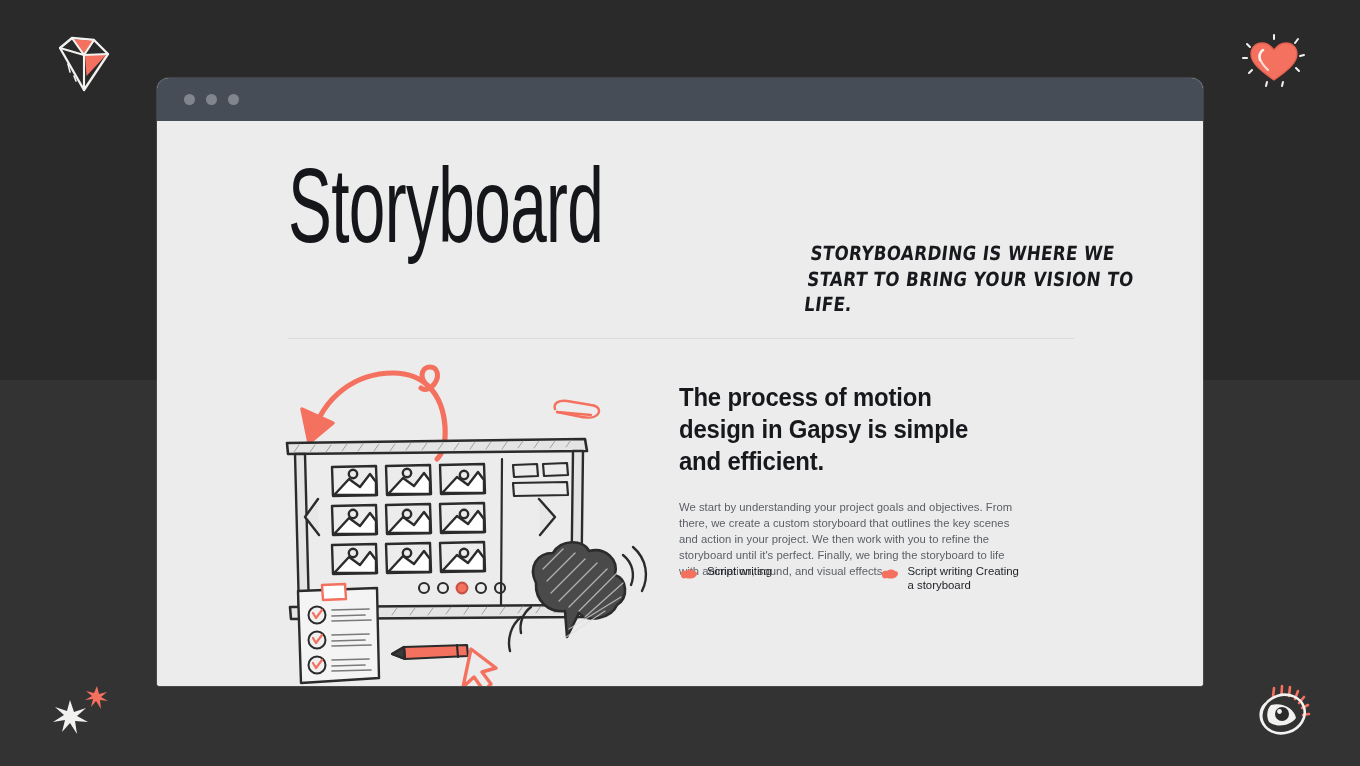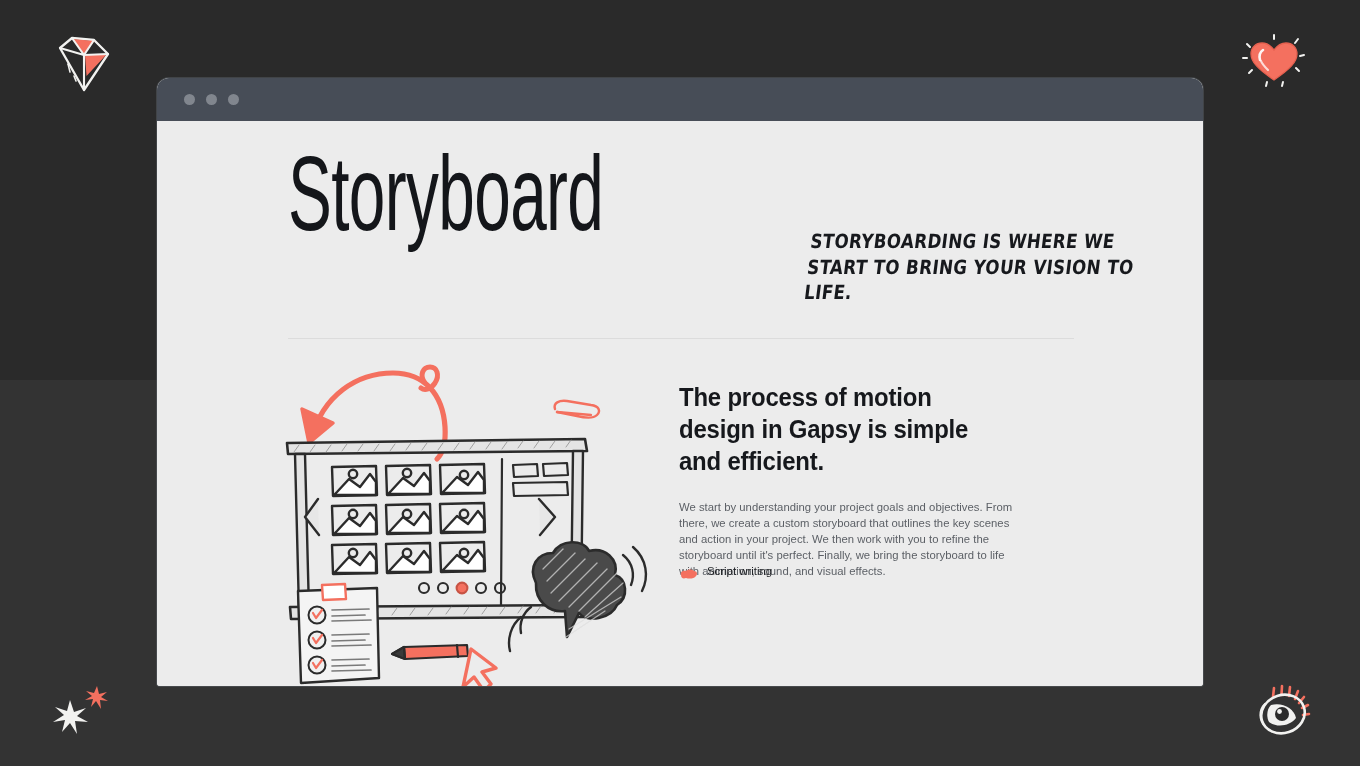--- a/index.html
+++ b/index.html
@@ -65,21 +65,21 @@
   #window-body {
     height: 565px;
     background: #ececec;
     position: relative;
   }
 
   
   #header-row {
     position: absolute;
     left: 131px;
-    top: 16px;
+    top: 28px;
     right: 0;
     height: 150px;
   }
   #page-title {
     position: absolute;
     left: 0;
     top: 0;
     font-family: "Liberation Sans Narrow", "Liberation Sans", sans-serif;
     font-size: 106px;
     line-height: 112px;
@@ -446,16 +446,24 @@
 
     <div id="feature-list">
       <div class="feature-item">
         <span class="feature-bullet">
           <svg viewBox="0 0 19 13" width="19" height="13">
             <path d="M2 7 C1 4 4 2 7 3 C9 1 13 1 15 3 C18 3 19 6 17 8 C15 11 10 11 7 10 C4 11 2 10 2 7 Z" fill="#f4705f"></path>
           </svg>
         </span>
         <span class="feature-label">Script writing</span>
       </div>
+      <div class="feature-item">
+        <span class="feature-bullet">
+          <svg viewBox="0 0 19 13" width="19" height="13">
+            <path d="M2 7 C1 4 4 2 7 3 C9 1 13 1 15 3 C18 3 19 6 17 8 C15 11 10 11 7 10 C4 11 2 10 2 7 Z" fill="#f4705f"></path>
+          </svg>
+        </span>
+        <span class="feature-label">Script writing Creating a storyboard</span>
+      </div>
     </div>
 
   </div>
 </div>
 
 </body></html>

